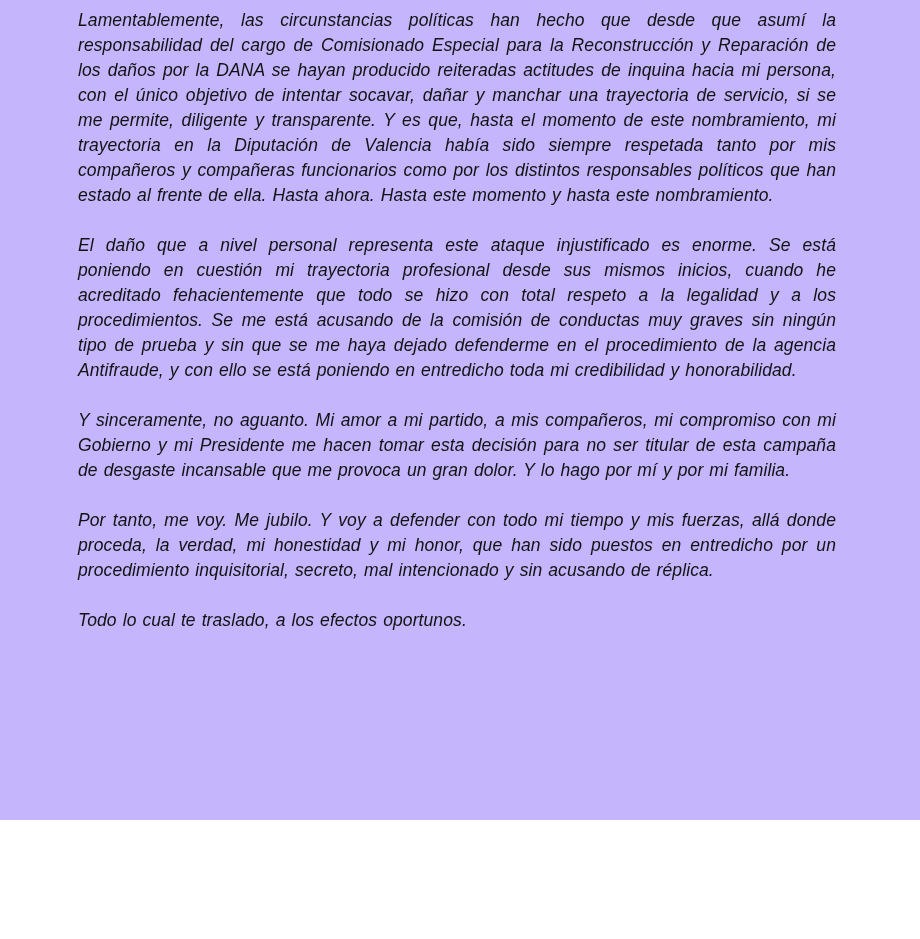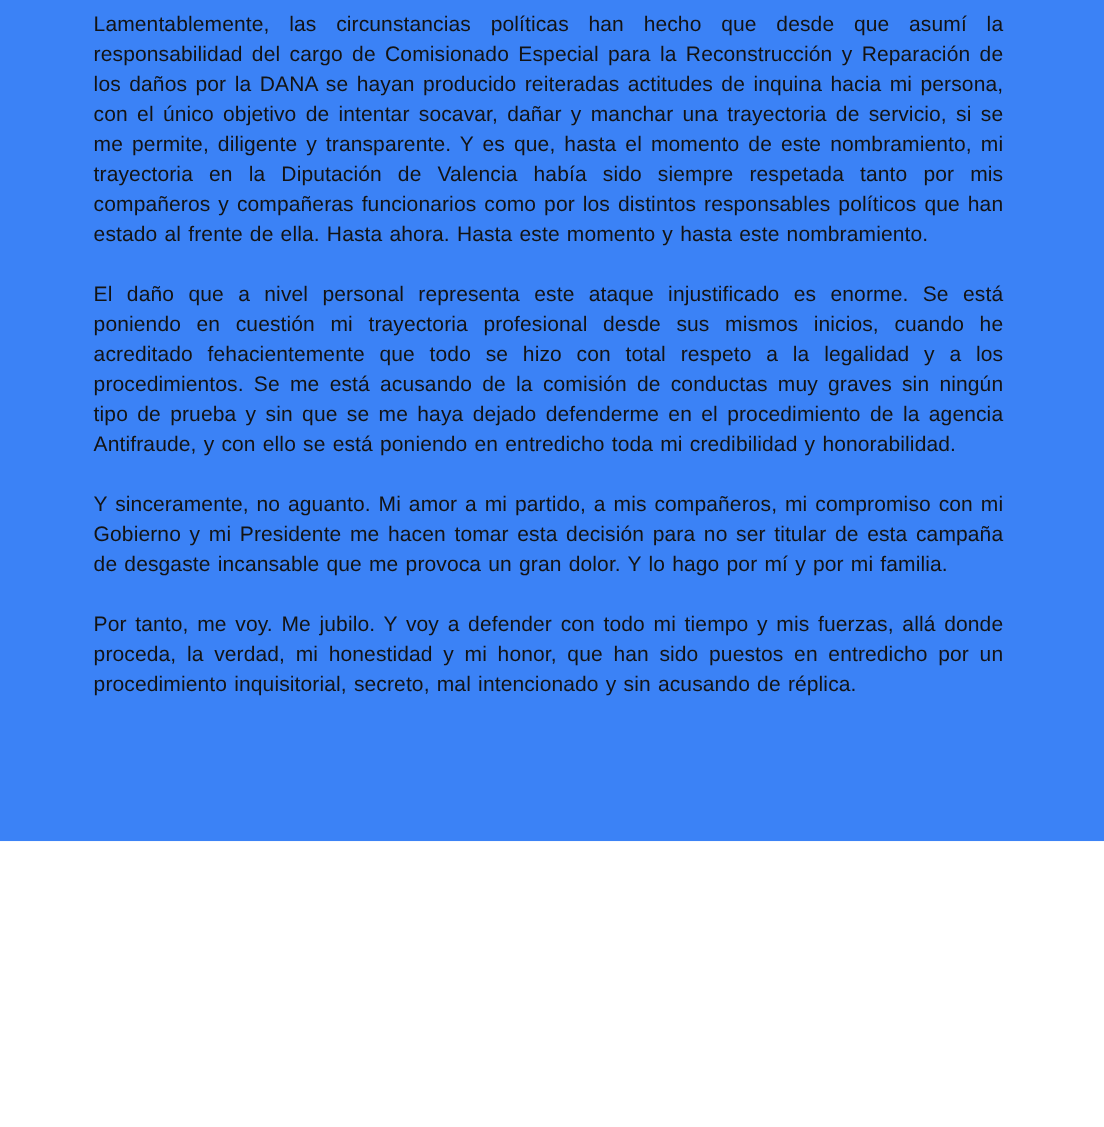--- a/index.html
+++ b/index.html
@@ -3,26 +3,27 @@
 <meta charset="utf-8">
 <style>
   html, body {
     margin: 0;
     padding: 0;
     background: #ffffff;
   }
   .page {
     position: relative;
     width: 920px;
-    height: 701px;
-    background: #3b82f6;
+    height: 820px;
+    background: #c4b5fd;
     overflow: hidden;
     font-family: "Liberation Sans", sans-serif;
     color: #131313;
     box-sizing: border-box;
+    font-style: italic;
   }
   .letter-body {
     position: absolute;
     top: 8px;
     left: 78px;
     width: 758px;
   }
   .para {
     font-size: 17.5px;
     line-height: 25px;
@@ -53,14 +54,15 @@
 </style>
 </head>
 <body>
 
 <div class="page">
   <div class="letter-body">
     <p class="para">Lamentablemente, las circunstancias políticas han hecho que desde que asumí la responsabilidad del cargo de Comisionado Especial para la Reconstrucción y Reparación de los daños por la DANA se hayan producido reiteradas actitudes de inquina hacia mi persona, con el único objetivo de intentar socavar, dañar y manchar una trayectoria de servicio, si se me permite, diligente y transparente. Y es que, hasta el momento de este nombramiento, mi trayectoria en la Diputación de Valencia había sido siempre respetada tanto por mis compañeros y compañeras funcionarios como por los distintos responsables políticos que han estado al frente de ella. Hasta ahora. Hasta este momento y hasta este nombramiento.</p>
     <p class="para">El daño que a nivel personal representa este ataque injustificado es enorme. Se está poniendo en cuestión mi trayectoria profesional desde sus mismos inicios, cuando he acreditado fehacientemente que todo se hizo con total respeto a la legalidad y a los procedimientos. Se me está acusando de la comisión de conductas muy graves sin ningún tipo de prueba y sin que se me haya dejado defenderme en el procedimiento de la agencia Antifraude, y con ello se está poniendo en entredicho toda mi credibilidad y honorabilidad.</p>
     <p class="para">Y sinceramente, no aguanto. Mi amor a mi partido, a mis compañeros, mi compromiso con mi Gobierno y mi Presidente me hacen tomar esta decisión para no ser titular de esta campaña de desgaste incansable que me provoca un gran dolor. Y lo hago por mí y por mi familia.</p>
     <p class="para">Por tanto, me voy. Me jubilo. Y voy a defender con todo mi tiempo y mis fuerzas, allá donde proceda, la verdad, mi honestidad y mi honor, que han sido puestos en entredicho por un procedimiento inquisitorial, secreto, mal intencionado y sin acusando de réplica.</p>
+    <p class="para last-flush">Todo lo cual te traslado, a los efectos oportunos.</p>
   </div>
 </div>
 
 </body></html>

